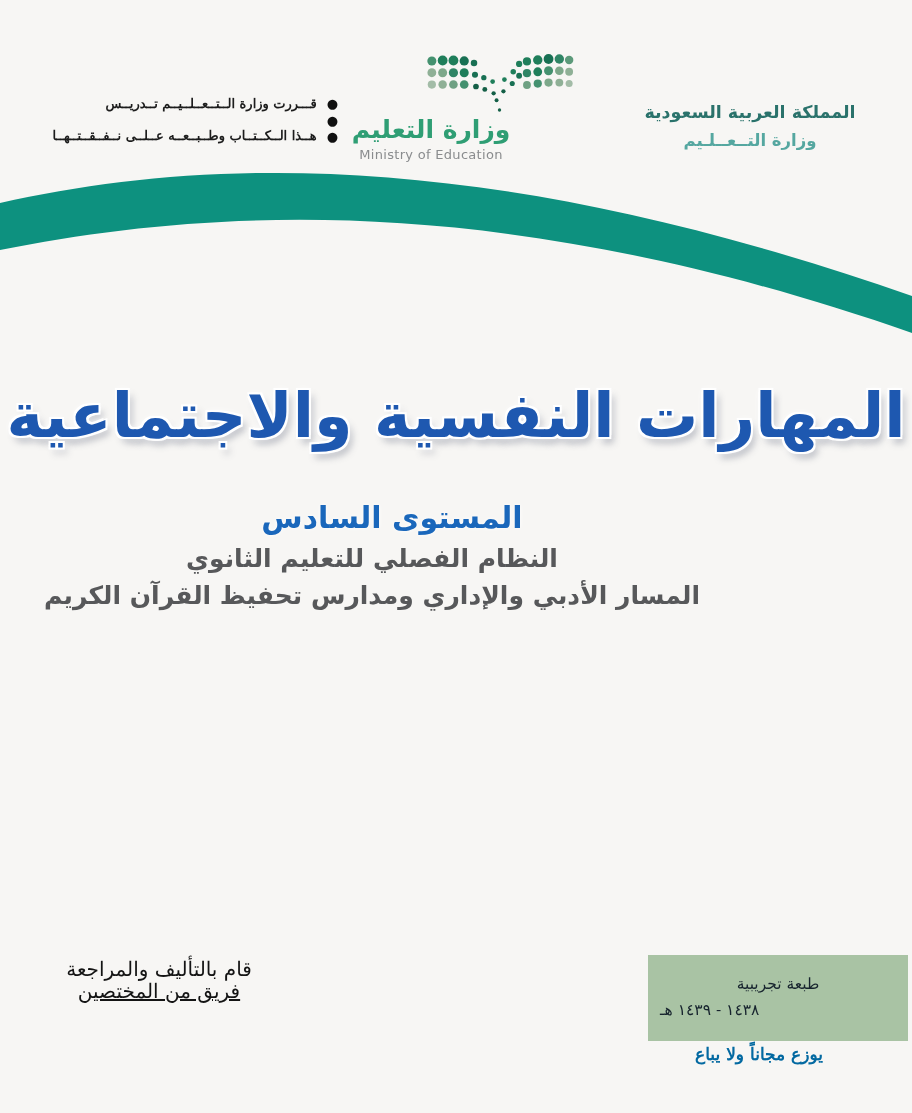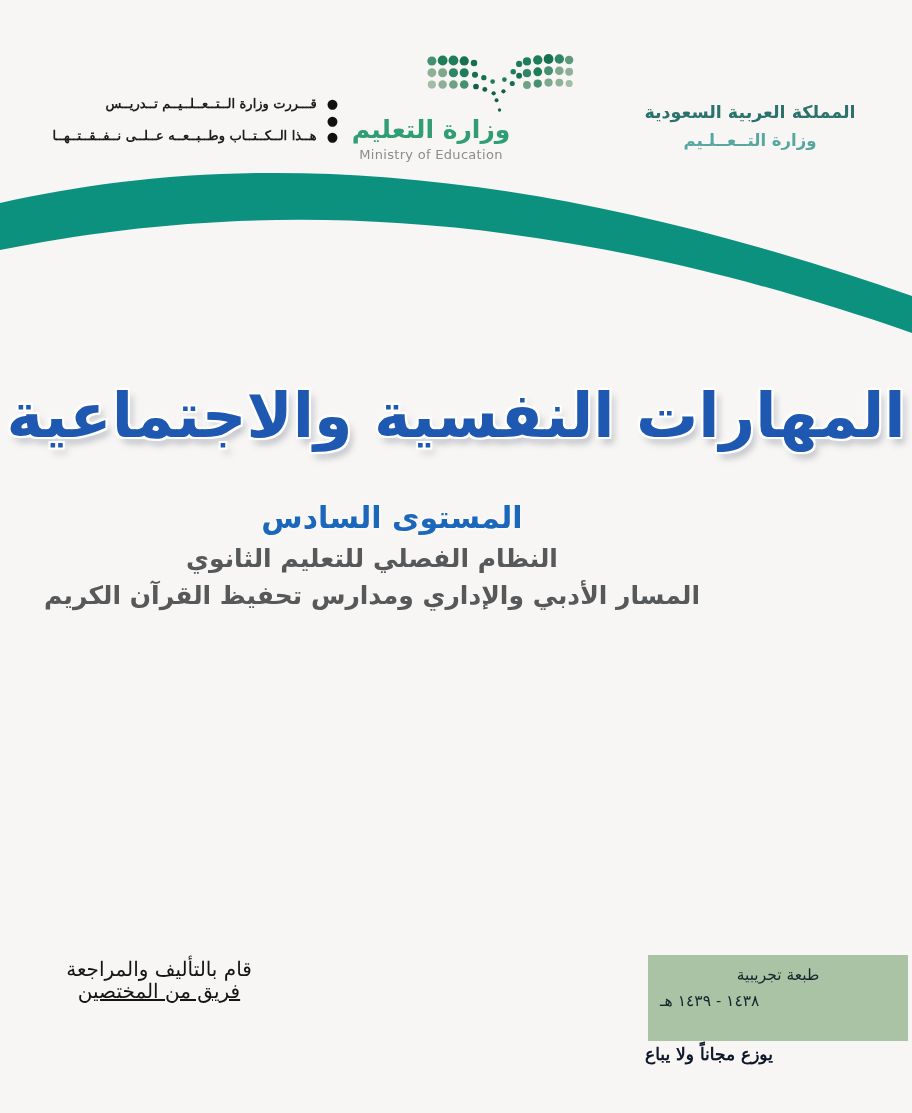--- a/index.html
+++ b/index.html
@@ -66,29 +66,29 @@
     position:absolute;left:50px;top:958px;width:218px;text-align:center;
     font-family:"DejaVu Serif","Liberation Serif",serif;
     font-size:20px;color:#141414;
   }
   .authors div{line-height:22px;}
   .authors .a2{text-decoration:underline;}
   
   .edition-box{
     position:absolute;left:648px;top:955px;width:260px;height:86px;
     font-family:"DejaVu Serif","Liberation Serif",serif;
-    font-size:15.5px;color:#17242e;box-sizing:border-box;padding-top:7px;
+    font-size:15.5px;color:#17242e;box-sizing:border-box;padding-top:16px;
   }
   .edition-box div{line-height:26px;}
   .ed-l1{text-align:center;}
   .ed-l2,.ed-l3{text-align:left;padding-left:12px;}
   .free-note{
-    position:absolute;left:645px;top:1044px;width:228px;text-align:left;
+    position:absolute;left:645px;top:1044px;width:228px;text-align:center;
     font-family:"DejaVu Serif","Liberation Serif",serif;
-    font-weight:bold;font-size:17px;color:#0f172a;
+    font-weight:bold;font-size:17px;color:#0369a1;
   }
 </style>
 </head>
 <body>
 
 <div class="page">
 
   <div class="decree">
     <div class="decree-dots">
       <span>●</span>

